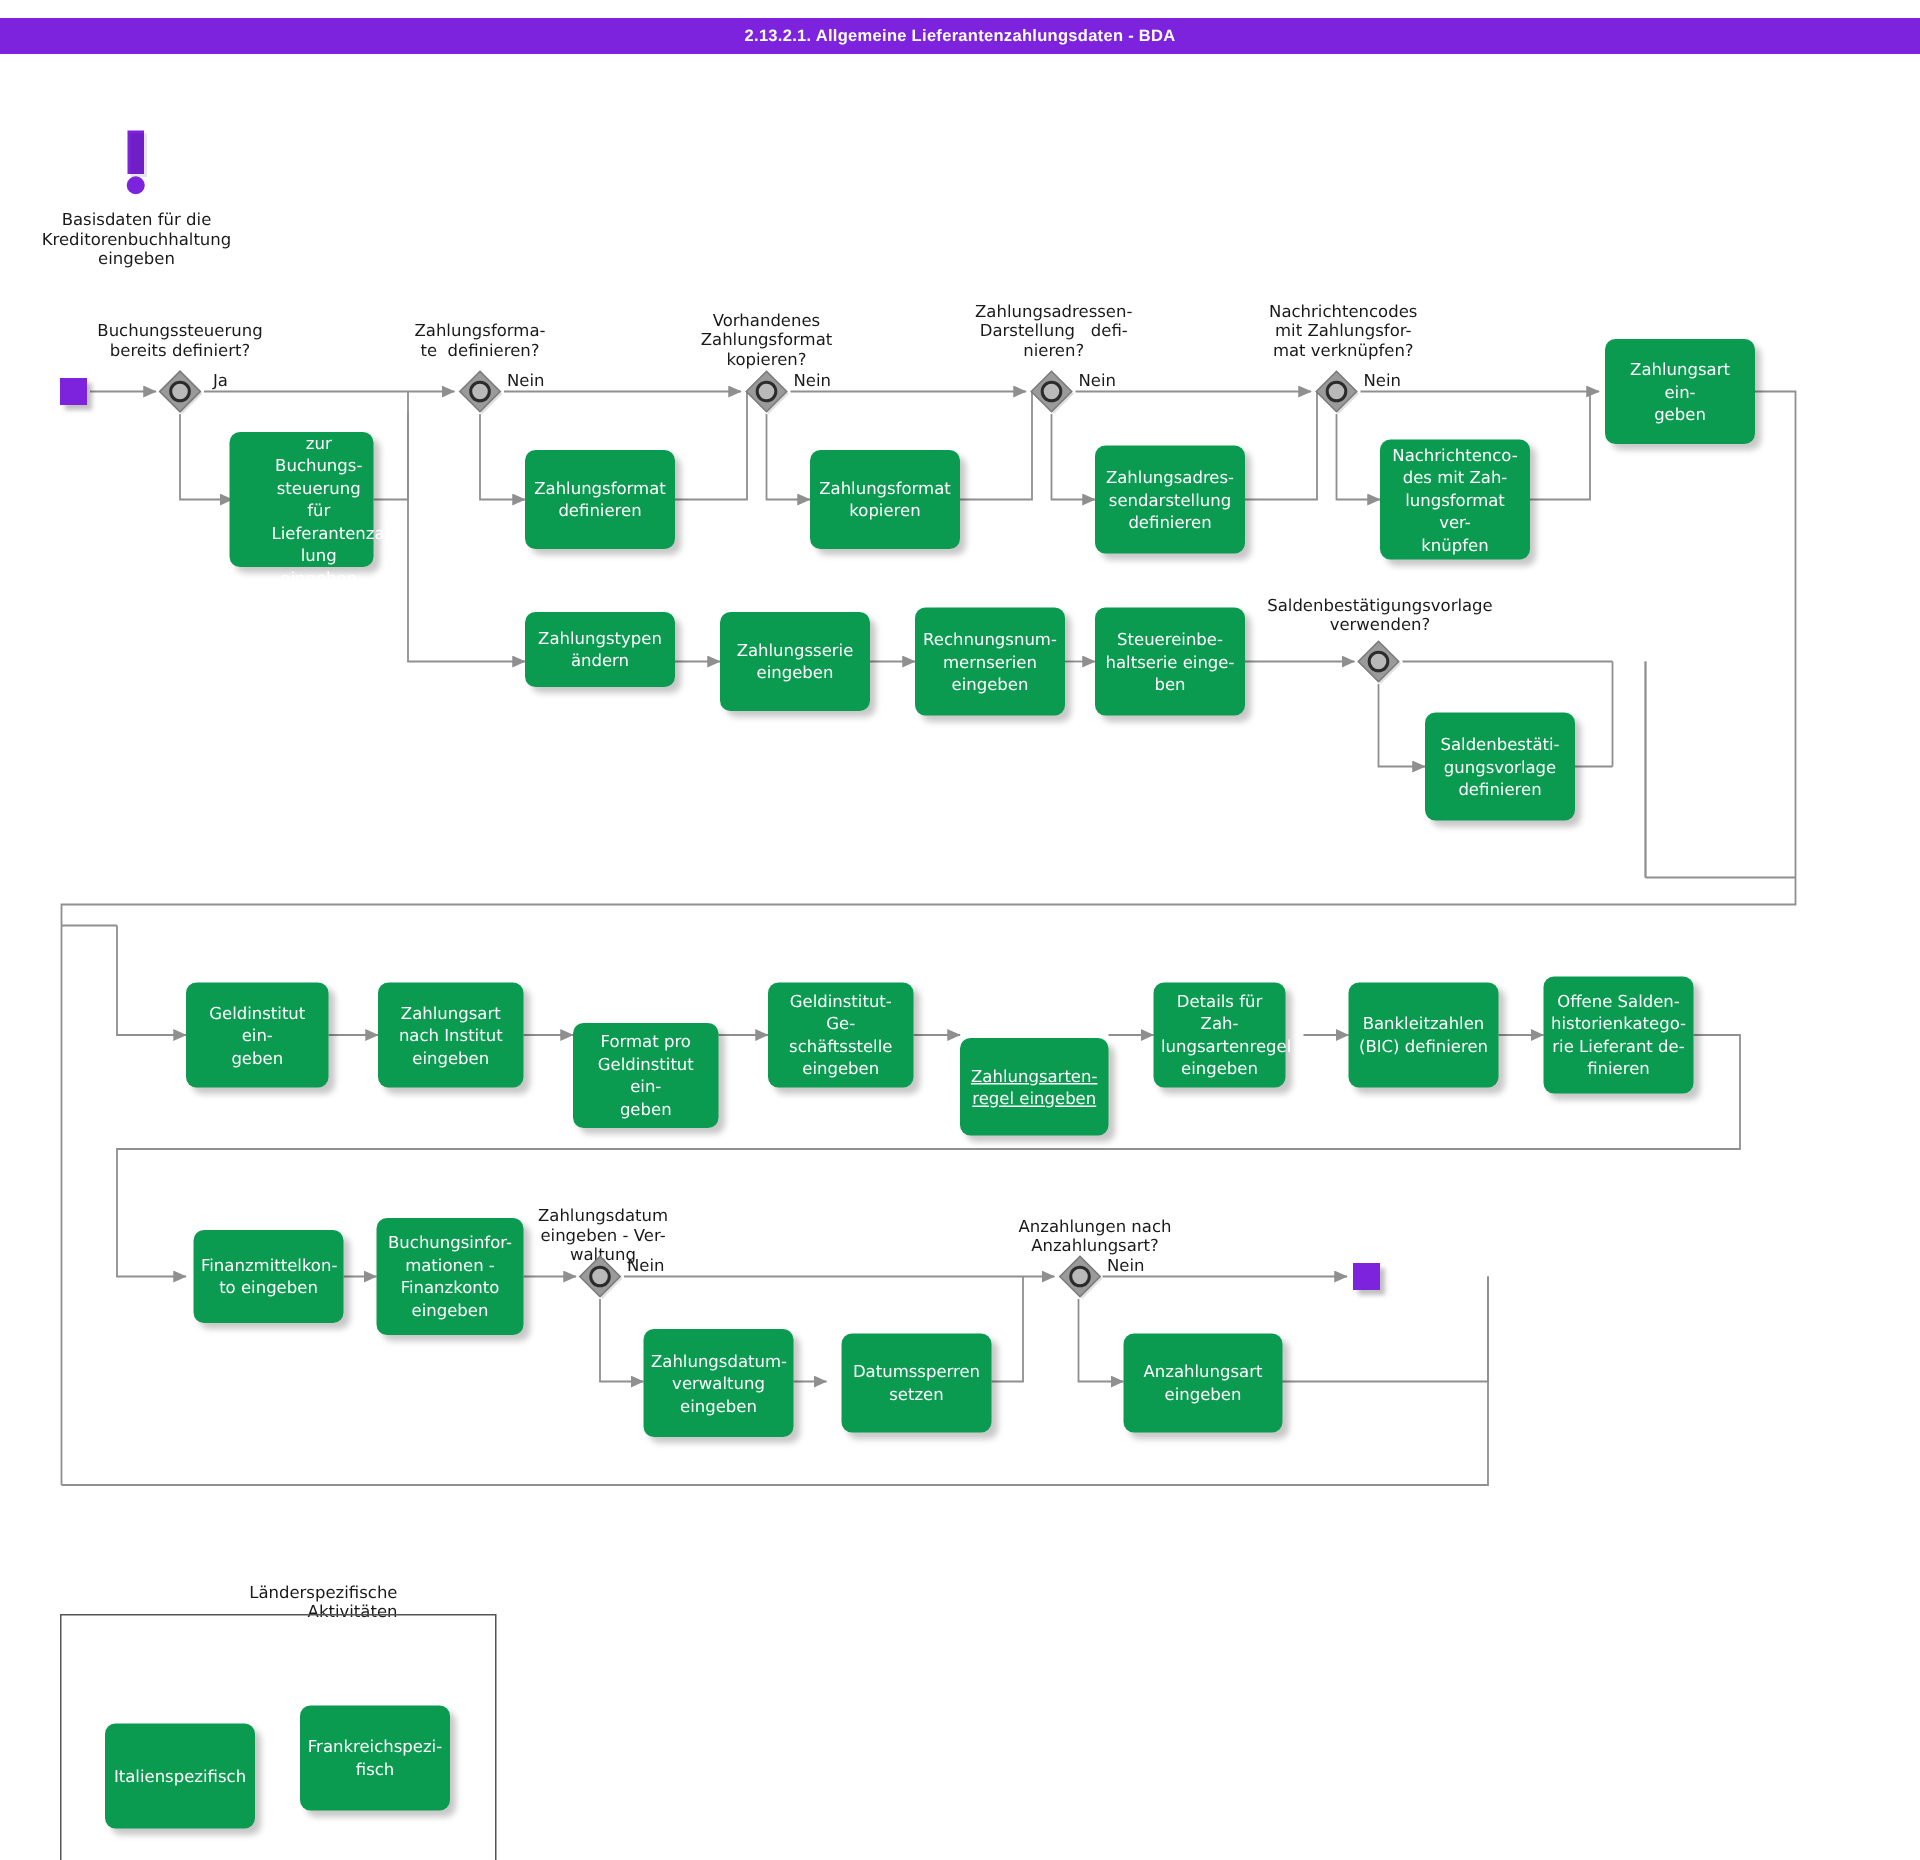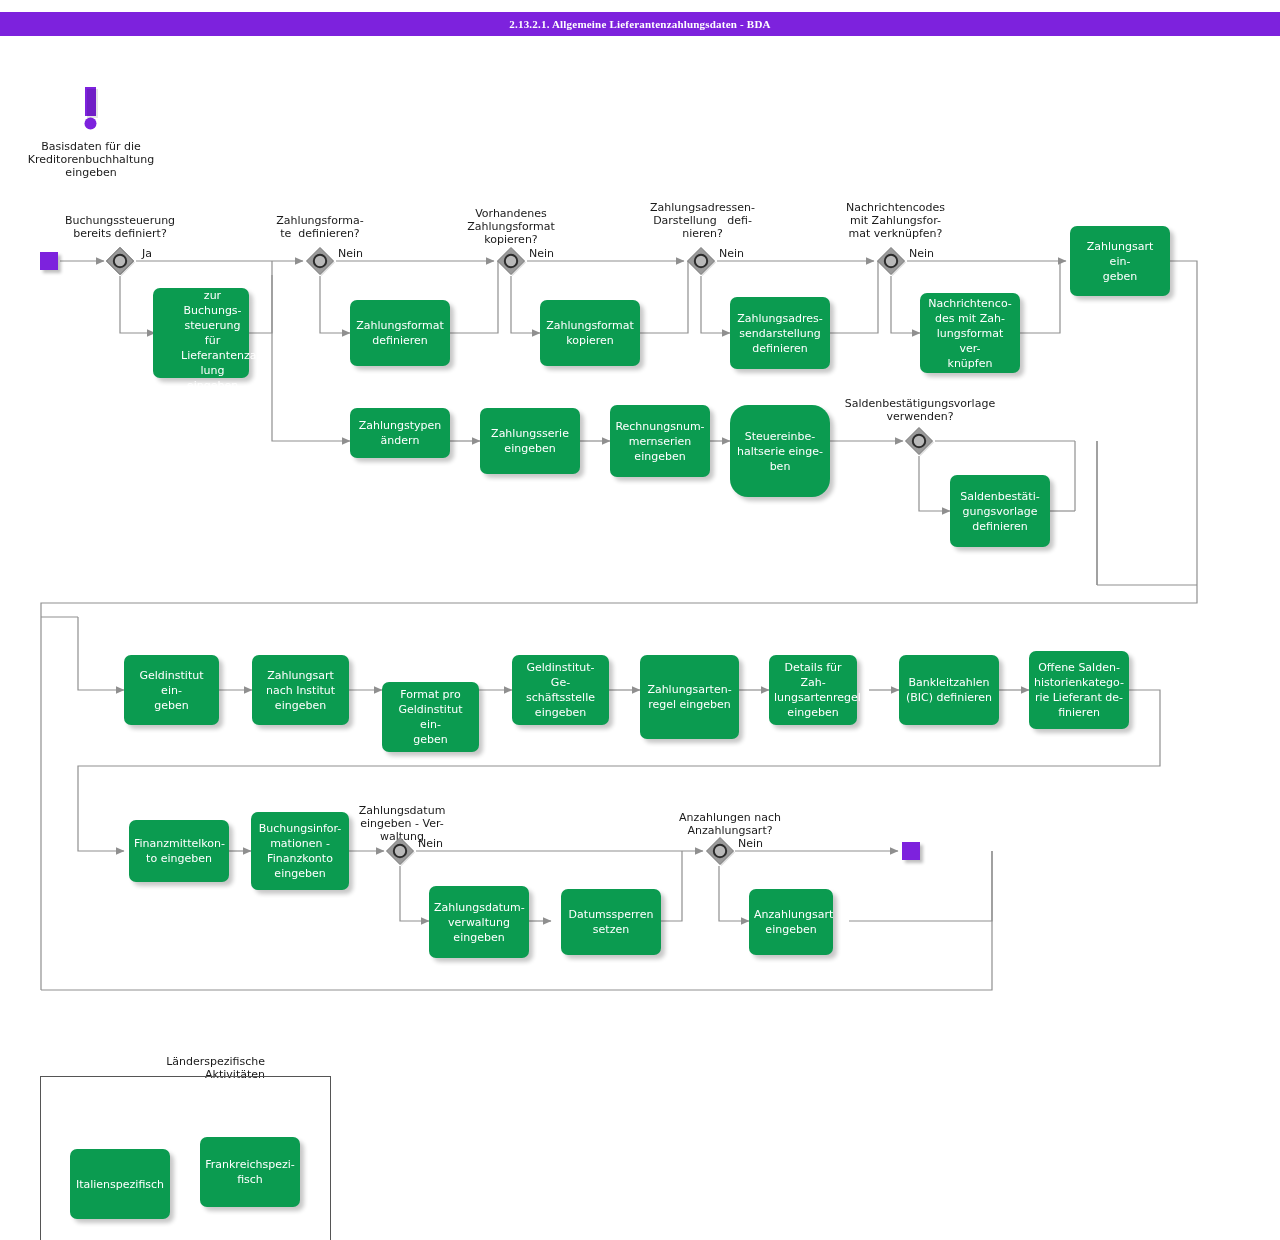--- a/index.html
+++ b/index.html
@@ -1,21 +1,21 @@
 <!DOCTYPE html>
 <html><head>
 <meta charset="utf-8">
 <style>
   html,body{margin:0;padding:0;background:#ffffff;}
   body{width:1280px;height:1240px;position:relative;overflow:hidden;
        font-family:"DejaVu Sans",sans-serif;}
   #titlebar{position:absolute;left:0;top:12px;width:1280px;height:24px;
             background:#7d22dd;display:flex;align-items:center;justify-content:center;}
   #titlebar .t{color:#ffffff;font-size:11px;font-weight:bold;letter-spacing:.2px;
-               font-family:Liberation Serif, serif;text-align:right;}
+               font-family:Liberation Sans, sans-serif;text-align:right;}
   #canvas{position:absolute;left:0;top:0;width:1280px;height:1240px;}
   .lbl{position:absolute;font-size:11px;color:#1a1a1a;text-align:center;line-height:13px;
        font-family:"DejaVu Sans",sans-serif;white-space:pre;}
   .edgelbl{position:absolute;font-size:11px;color:#1a1a1a;line-height:13px;
        font-family:"DejaVu Sans",sans-serif;}
   .node{position:absolute;box-sizing:border-box;background:#0b9b50;border-radius:7px;
         color:#ffffff;font-size:11px;line-height:15px;text-align:center;
         display:flex;align-items:center;justify-content:center;
         box-shadow:4px 4px 4px rgba(0,0,0,.22);padding:2px 5px;
         font-family:"DejaVu Sans",sans-serif;}
@@ -263,21 +263,21 @@
 </div>
 <div class="node" style="left:480px;top:408px;width:100px;height:66px;">
   <span>Zahlungsserie
 eingeben</span>
 </div>
 <div class="node" style="left:610px;top:405px;width:100px;height:72px;">
   <span>Rechnungsnum-
 mernserien
 eingeben</span>
 </div>
-<div class="node" style="left:730px;top:405px;width:100px;height:92px;border-radius:18px;">
+<div class="node" style="left:730px;top:405px;width:100px;height:72px;">
   <span>Steuereinbe-
 haltserie  einge-
 ben</span>
 </div>
 <div class="node" style="left:950px;top:475px;width:100px;height:72px;">
   <span>Saldenbestäti-
 gungsvorlage
 definieren</span>
 </div>
 
@@ -293,21 +293,21 @@
 <div class="node" style="left:382px;top:655px;width:97px;height:70px;margin-top:27px;">
   <span>Format pro
 Geldinstitut ein-
 geben</span>
 </div>
 <div class="node" style="left:512px;top:655px;width:97px;height:70px;">
   <span>Geldinstitut- Ge-
 schäftsstelle
 eingeben</span>
 </div>
-<div class="node" style="left:640px;top:655px;width:99px;height:84px;">
+<div class="node" style="left:640px;top:692px;width:99px;height:65px;text-decoration:underline;">
   <span>Zahlungsarten-
 regel eingeben</span>
 </div>
 <div class="node" style="left:769px;top:655px;width:88px;height:70px;">
   <span>Details für Zah-
 lungsartenregel
 eingeben</span>
 </div>
 <div class="node" style="left:899px;top:655px;width:100px;height:70px;">
   <span>Bankleitzahlen
@@ -332,21 +332,21 @@
 </div>
 <div class="node" style="left:429px;top:886px;width:100px;height:72px;">
   <span>Zahlungsdatum-
 verwaltung
 eingeben</span>
 </div>
 <div class="node" style="left:561px;top:889px;width:100px;height:66px;">
   <span>Datumssperren
 setzen</span>
 </div>
-<div class="node" style="left:749px;top:889px;width:84px;height:66px;">
+<div class="node" style="left:749px;top:889px;width:106px;height:66px;">
   <span>Anzahlungsart
 eingeben</span>
 </div>
 
 <div class="lbl" style="left:95px;top:1055px;width:170px;text-align:right;">Länderspezifische
 Aktivitäten</div>
 <div class="group" style="left:40px;top:1076px;width:291px;height:176px;"></div>
 <div class="node" style="left:70px;top:1137px;width:100px;height:70px;margin-top:12px;">
   <span>Italienspezifisch</span>
 </div>

